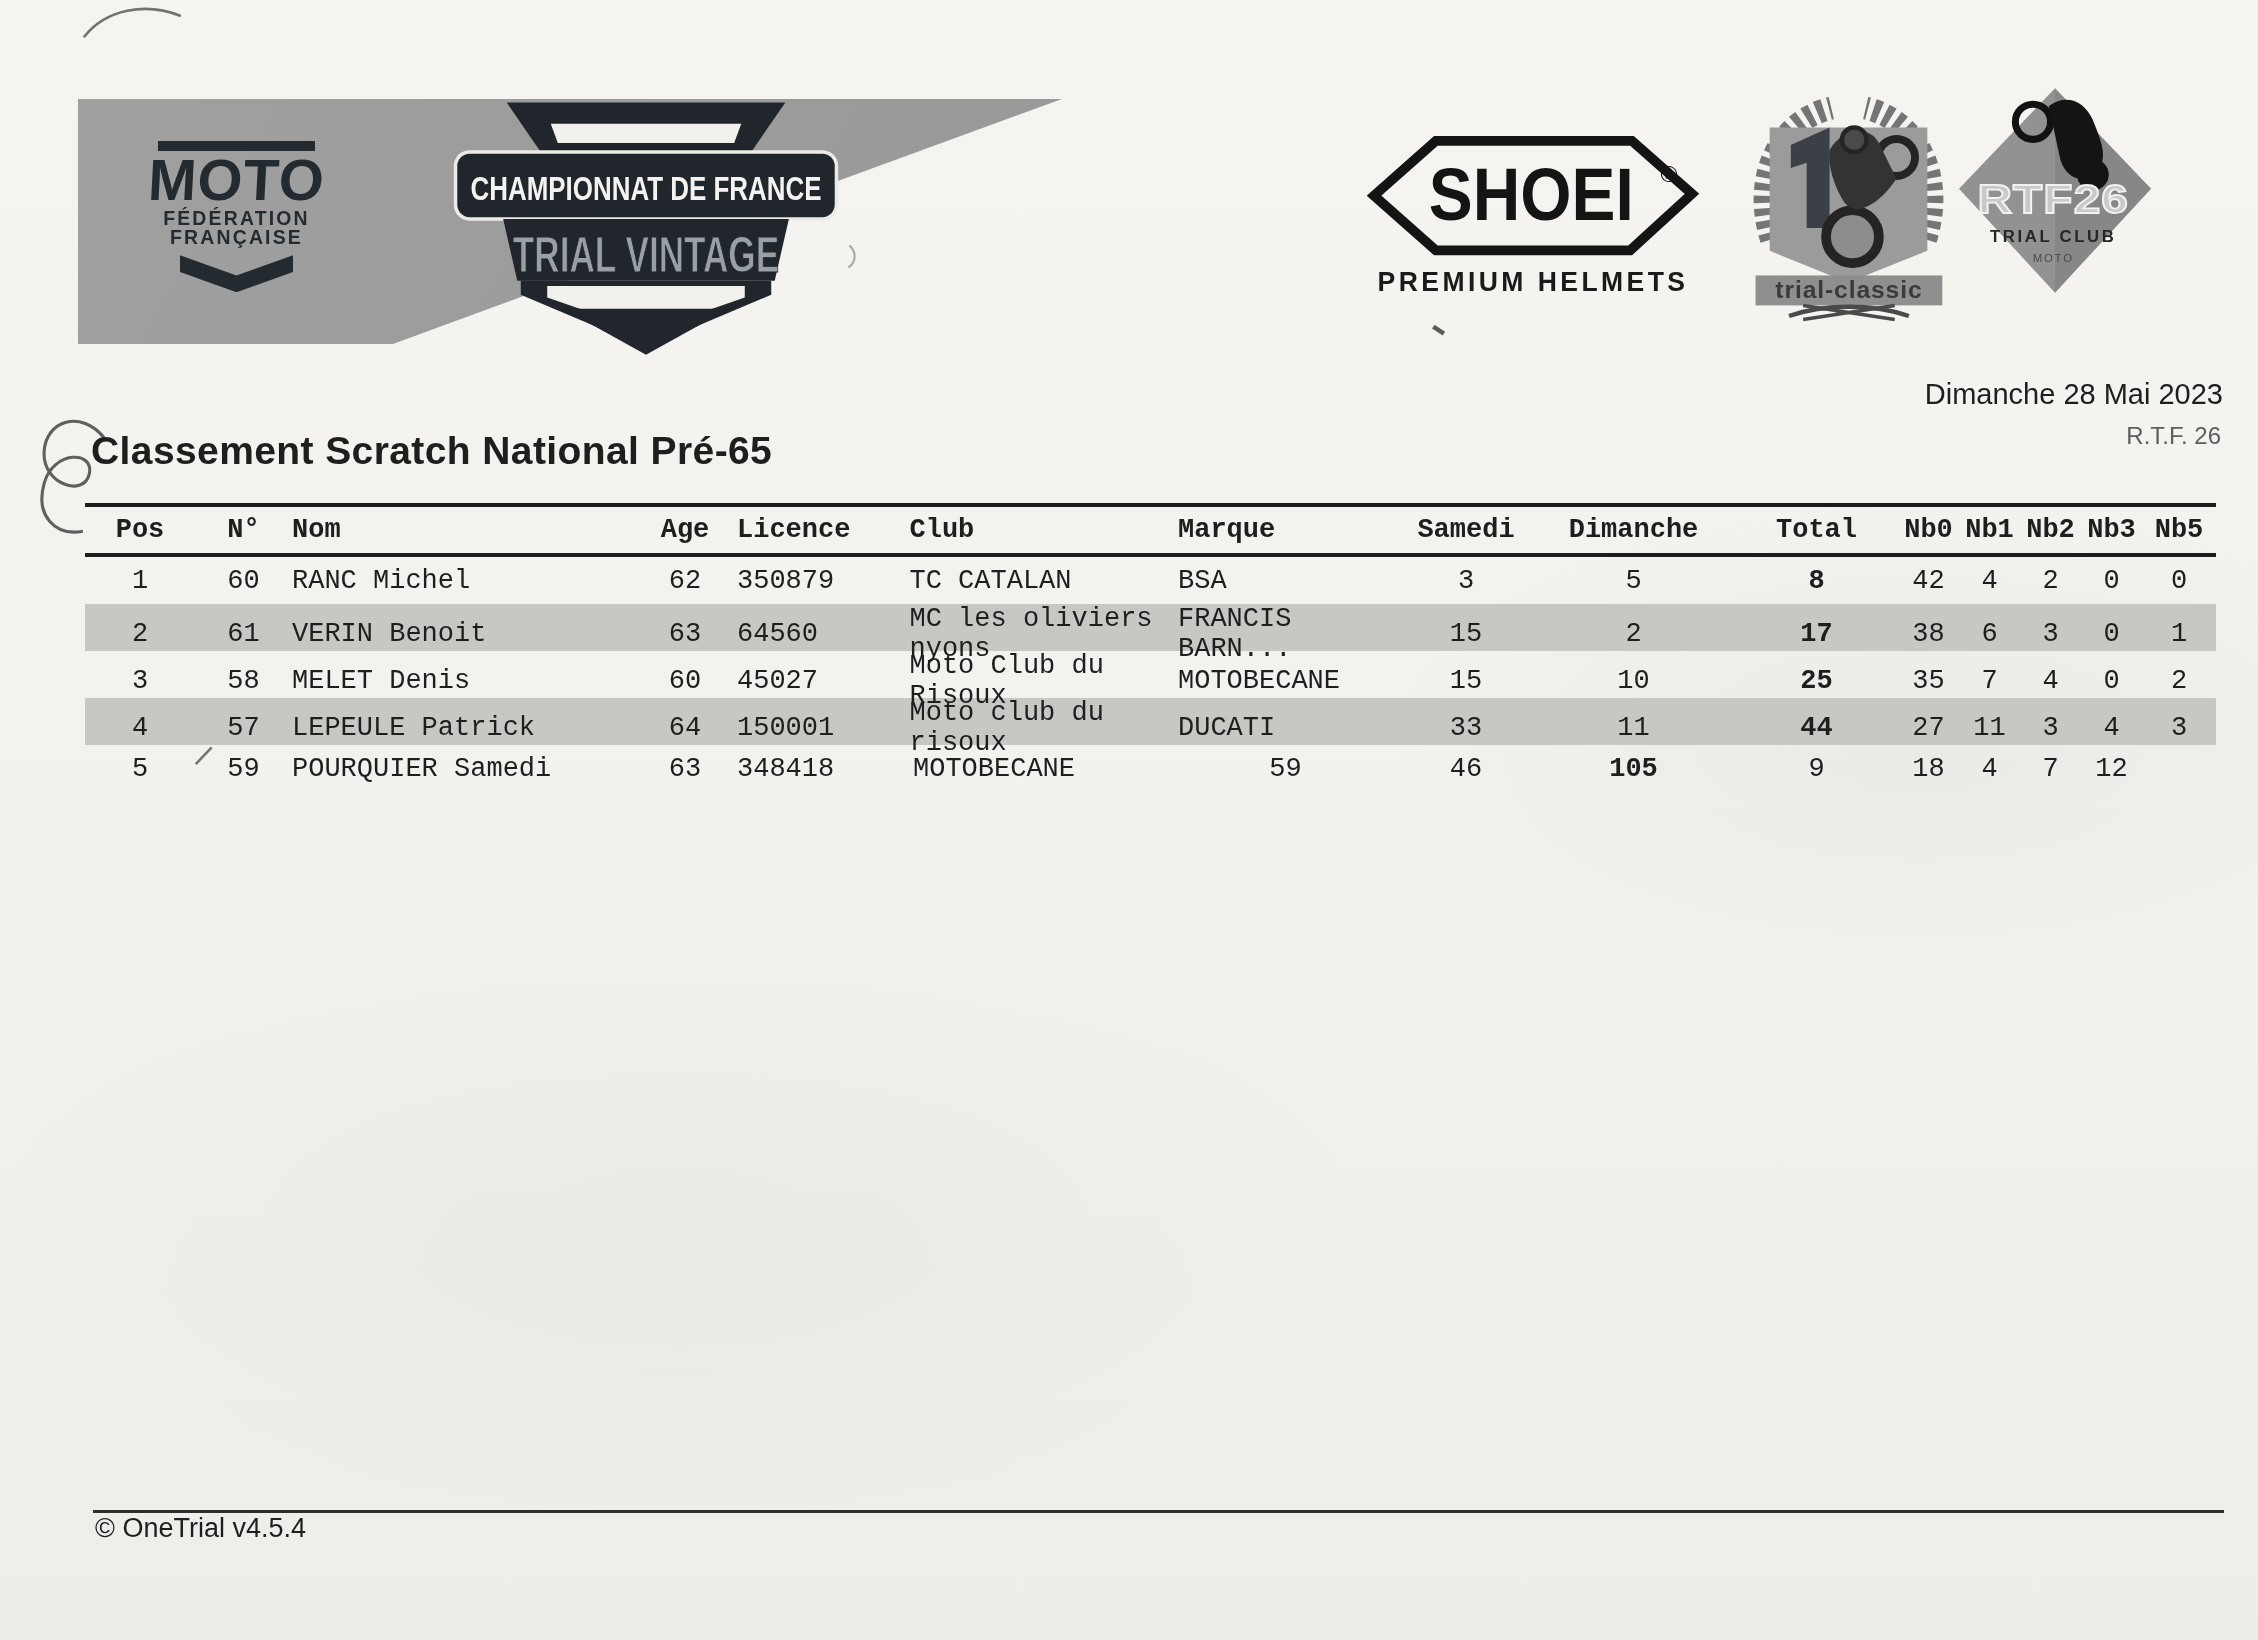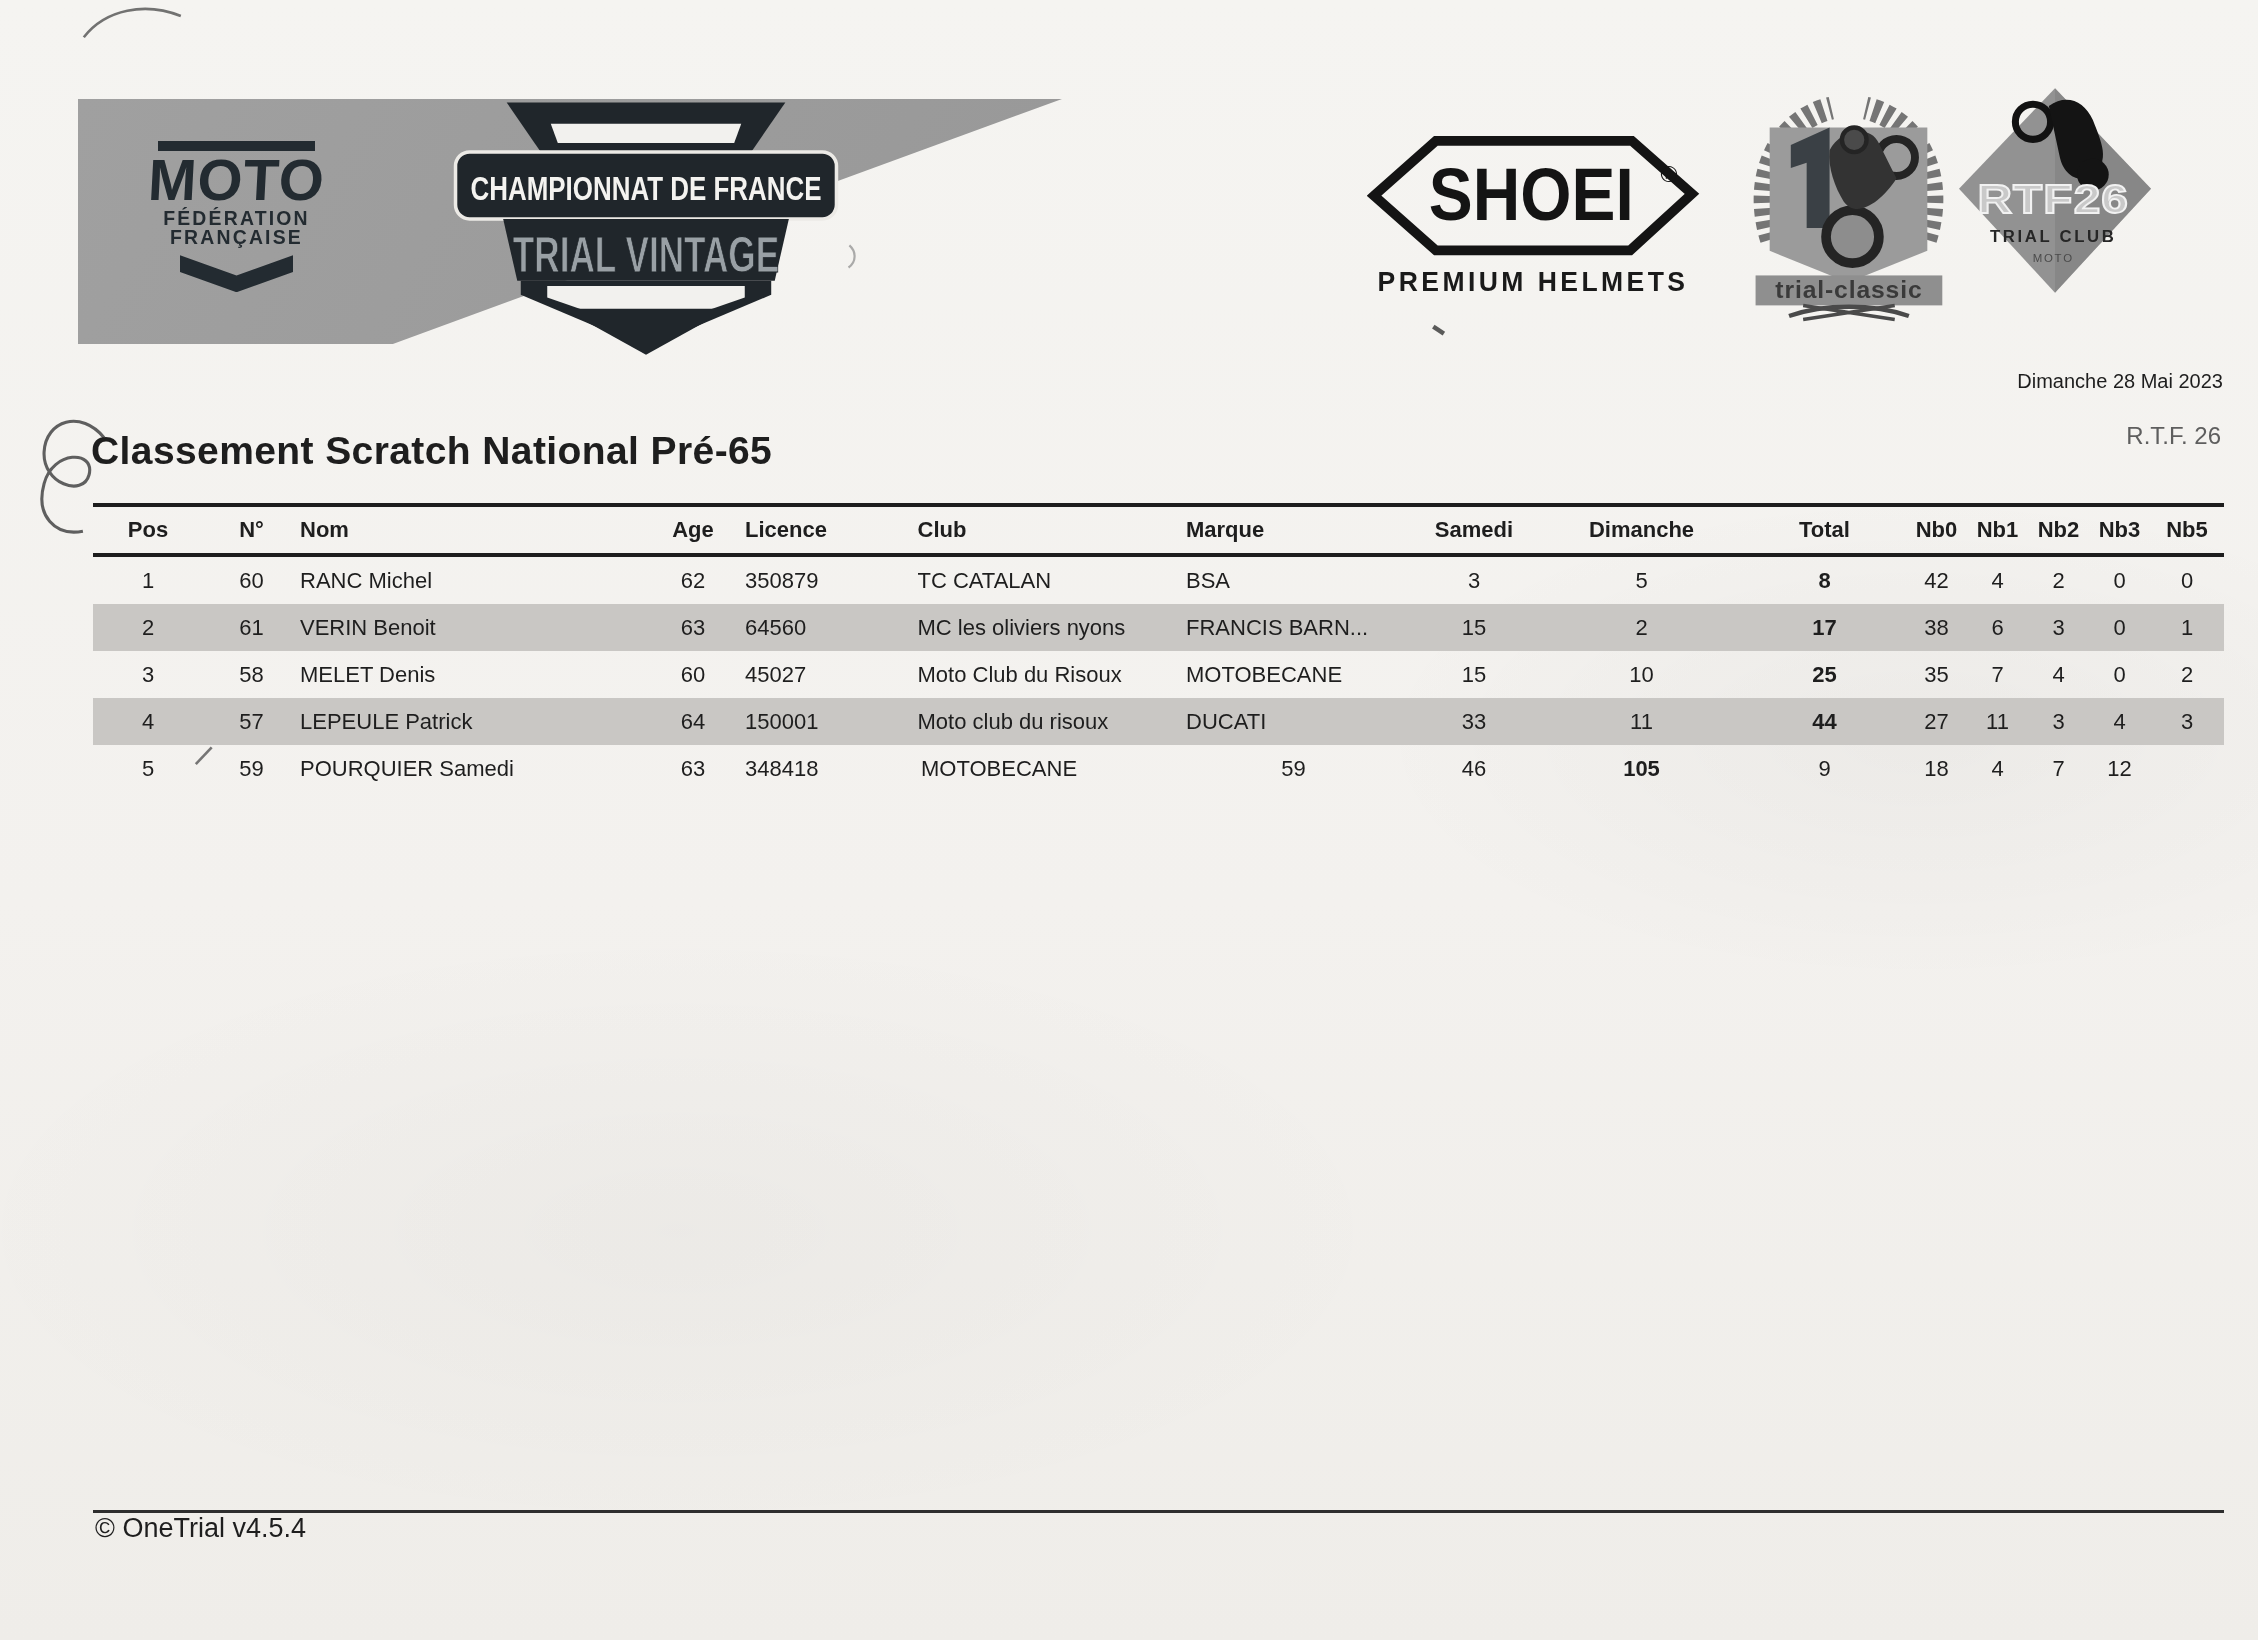--- a/index.html
+++ b/index.html
@@ -28,26 +28,26 @@
   .ffm{left:129px;top:141px;width:215px;text-align:center;color:#232b31;}
   .ffm-bar{width:157px;height:9.7px;background:#232b31;margin:0 auto;}
   .ffm-name{font-size:58px;font-weight:800;letter-spacing:0.9px;line-height:1;transform:skewX(-3deg);}
   .ffm-sub{font-size:19.4px;font-weight:700;letter-spacing:2.2px;line-height:1.02;}
   .ffm-chevron{width:113px;height:37px;background:#232b31;margin:7px auto 0;
     clip-path:polygon(0 0,50% 55%,100% 0,100% 45%,50% 100%,0 45%);}
   svg text{font-family:"Liberation Sans","DejaVu Sans",sans-serif;}
 
   
   .event-title{left:93px;top:386px;font-size:27px;}
-  .event-date{right:35px;top:370px;font-size:20px;text-align:right;}
+  .event-date{right:35px;top:378px;font-size:29px;text-align:right;}
   .event-ref{right:37px;top:422px;font-size:24px;color:#5e5e5e;text-align:right;}
   .rank-title{left:91px;top:429px;font-size:39px;font-weight:800;letter-spacing:0.4px;}
 
   
-  .tbl{left:93px;top:503px;width:2131px;font-size:22px;}
+  .tbl{left:85px;top:503px;width:2131px;font-size:27px;font-family:Liberation Mono, monospace;}
   .grid{
     display:grid;
     grid-template-columns:110px 97px 362px 62px 190px 265px 229px 132px 203px 163px 61px 61px 61px 61px 74px;
     align-items:center;
   }
   .thead{height:46px;border-top:4.4px solid #1d1d1d;border-bottom:4.4px solid #1d1d1d;font-weight:700;}
   .trow{height:47px;}
   .shaded{background:#c9c7c4;}
   .tc{text-align:center;}
   .tl{text-align:left;}

